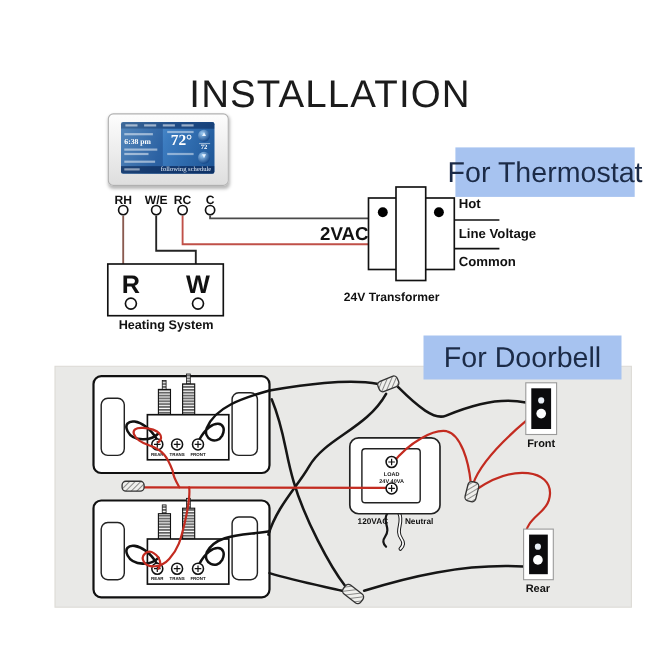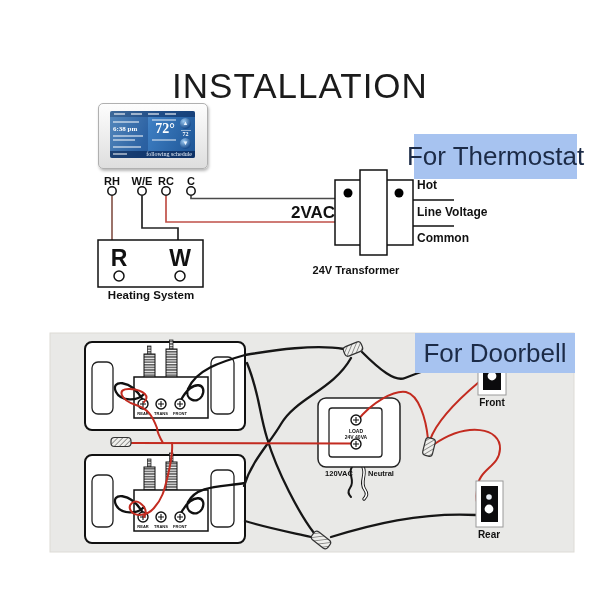--- a/index.html
+++ b/index.html
@@ -5,21 +5,21 @@
   html,body{margin:0;padding:0;background:#fff;}
   .canvas{position:relative;width:600px;height:600px;background:#fff;overflow:hidden;
           font-family:"Liberation Sans",sans-serif;}
   .canvas svg{position:absolute;left:0;top:0;z-index:1;}
   .overlay{position:absolute;z-index:2;}
   .page-title{left:50%;top:66px;transform:translateX(-50%);font-size:35px;color:#1b1b1b;
               letter-spacing:1px;white-space:nowrap;}
   .badge{background:#a7c3f0;color:#1c2b47;display:flex;align-items:center;justify-content:center;
          font-size:26px;white-space:nowrap;}
   .badge-thermostat{left:390px;top:134px;width:163px;height:45px;margin-left:24px;}
-  .badge-doorbell{left:415px;top:305px;width:160px;height:40px;margin-top:28px;}
+  .badge-doorbell{left:385px;top:305px;width:180px;height:40px;}
   
   .tstat{left:98px;top:103px;width:108px;height:64px;background:linear-gradient(#fdfdfd,#dedede);
          border:1px solid #b0b0b0;border-radius:5px;box-shadow:1px 2px 3px rgba(0,0,0,.28);}
   .tstat-screen{position:absolute;left:11px;top:7px;width:85px;height:47px;border-radius:2px;
          background:linear-gradient(115deg,#7fbbe9 0%,#3c7cc0 45%,#1d5494 100%);overflow:hidden;font-family:Liberation Serif, serif;}
   .ts-menubar{position:absolute;left:0;top:0;right:0;height:6px;background:rgba(9,38,88,.55);
          display:flex;gap:6px;align-items:center;padding:0 4px;}
   .ts-menubar i{display:block;width:11px;height:2px;background:rgba(255,255,255,.55);}
   .ts-left{position:absolute;left:0;top:6px;bottom:7px;width:38px;background:rgba(18,56,116,.38);
          padding:2px 3px;box-sizing:border-box;color:#fff;}

